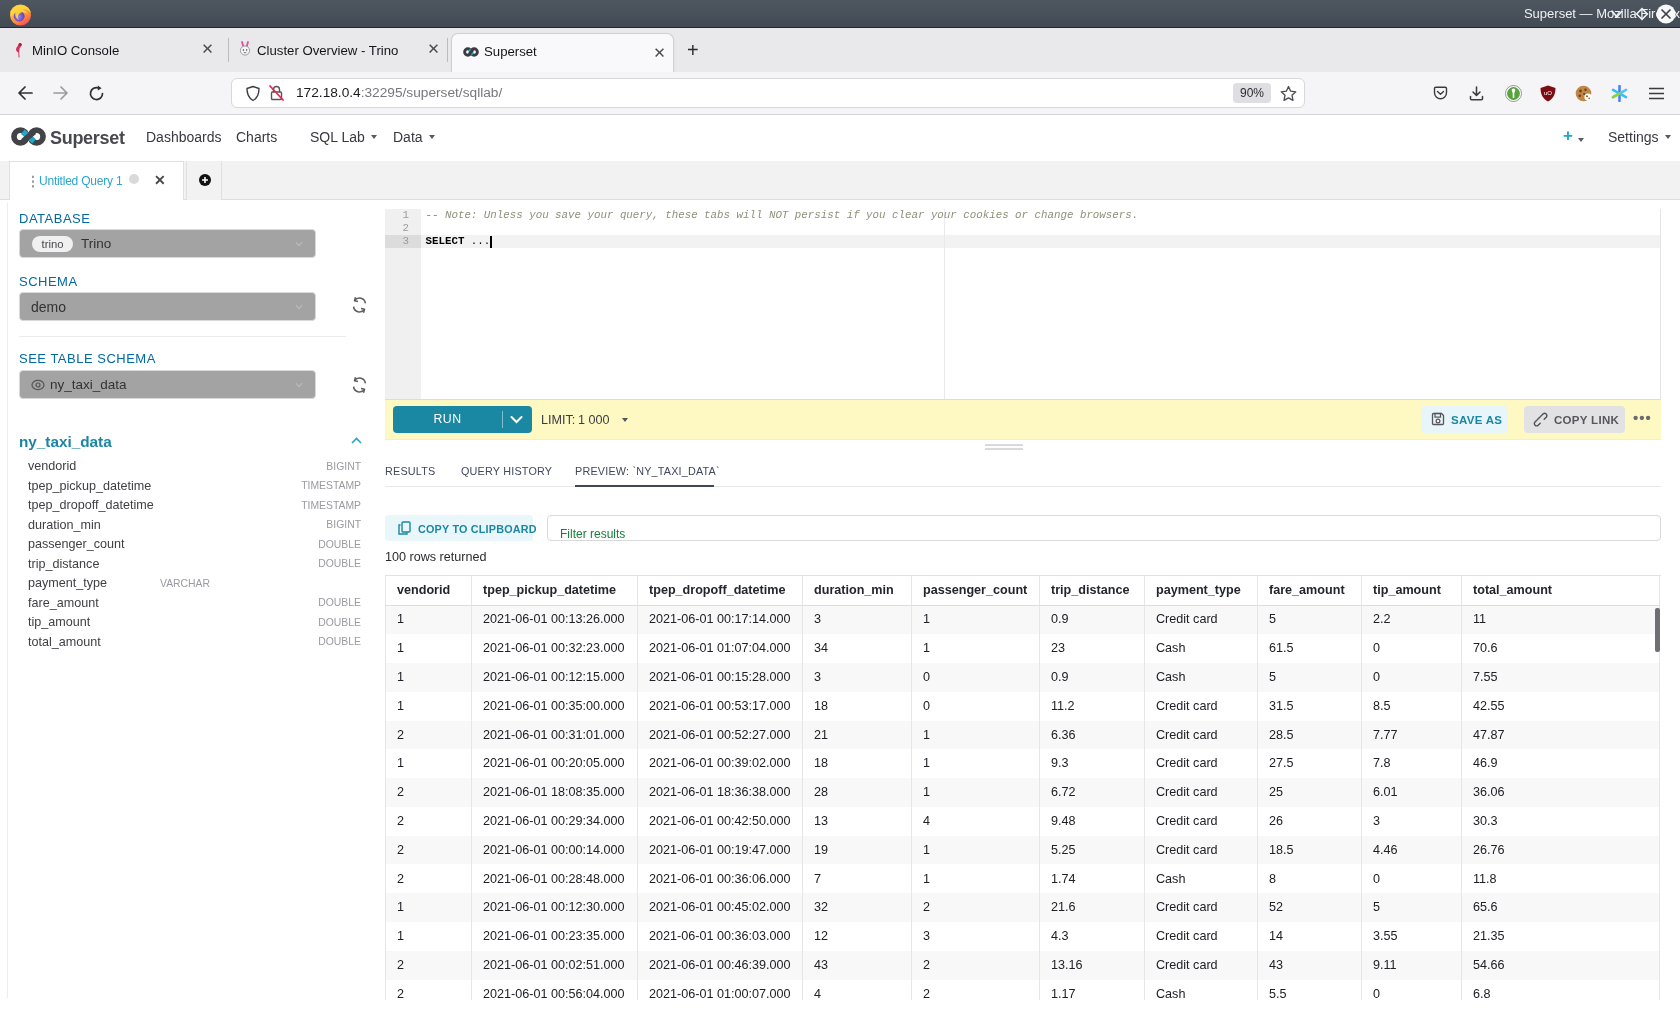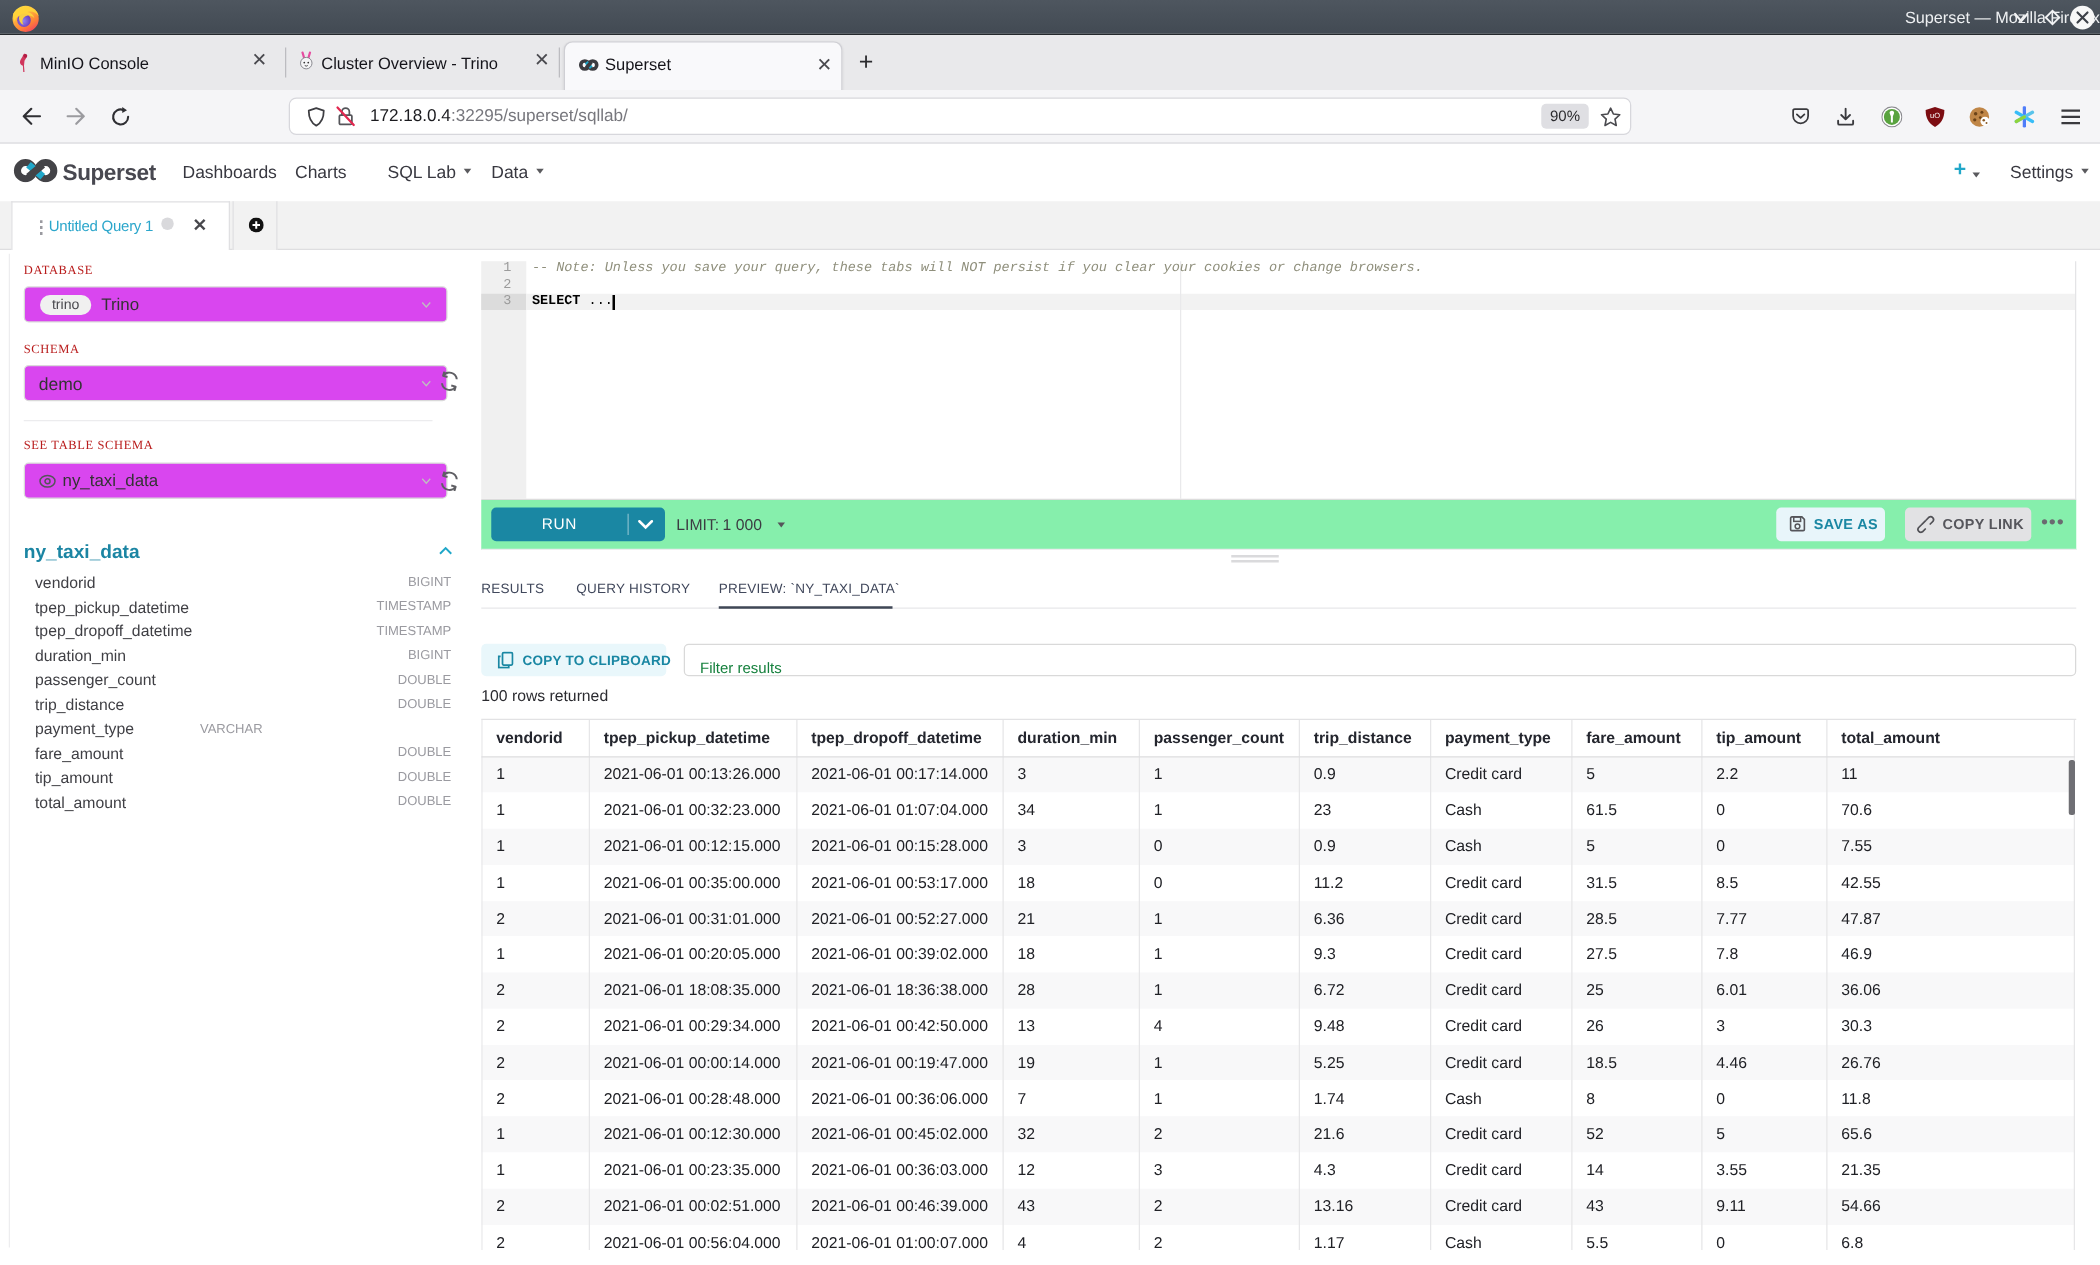--- a/index.html
+++ b/index.html
@@ -41,35 +41,35 @@
 
   
   #qtabrow { position:absolute; left:0; top:161px; width:1680px; height:39px;
     background:#f2f2f2; border-bottom:1px solid #dedee0; }
   #qtab { position:absolute; left:9px; top:161px; width:175px; height:39px; background:#fff;
     border:1px solid #e0e0e2; border-bottom:none; }
   #qtabplus { position:absolute; left:186px; top:161px; width:36px; height:39px;
     background:#f2f2f2; border-right:1px solid #e0e0e2; border-left:1px solid #e0e0e2; }
 
   
-  .label { position:absolute; left:19px; font-size:10px; color:#b91c1c; letter-spacing:0.5px;font-family:Liberation Serif, serif; }
-  .selbox { position:absolute; left:19px; width:339px; height:29px; background:#d946ef;
+  .label { position:absolute; left:19px; font-size:13px; color:#0369a1; letter-spacing:0.5px; }
+  .selbox { position:absolute; left:19px; width:297px; height:29px; background:#a3a3a3;
     border:1px solid #d9d9d9; border-radius:4px; }
   .chev { position:absolute; right:12px; top:10px; width:8px; height:8px; } 
 
   
   #editor { position:absolute; left:385px; top:209px; width:1276px; height:191px;
     background:#fff; border-bottom:1px solid #dcdcdc; border-right:1px solid #e4e4e6;
     font-family:"Liberation Mono", monospace; font-size:10.8px; line-height:13.16px; }
   #gutter { position:absolute; left:0; top:0; width:36px; height:190px; background:#f0f0f0;
     color:#9b9b9b; text-align:right; padding-right:12px; }
 
   
   #sqltoolbar { position:absolute; left:385px; top:400px; width:1276px; height:40px;
-    background:#86efac; border-bottom:1px solid #ececee; }
+    background:#fef9c3; border-bottom:1px solid #ececee; }
 
   
   .rtab { position:absolute; top:465px; font-size:10.8px; letter-spacing:0.2px;
     color:#41485c; font-weight:400; }
   #rtabline { position:absolute; left:385px; top:486px; width:1276px; height:1px; background:#e8e8ea; }
   #rtabactive { position:absolute; left:575px; top:485px; width:139px; height:2px; background:#3f4756; }
 
   .btn { position:absolute; border-radius:4px; font-weight:bold; }
 
   

